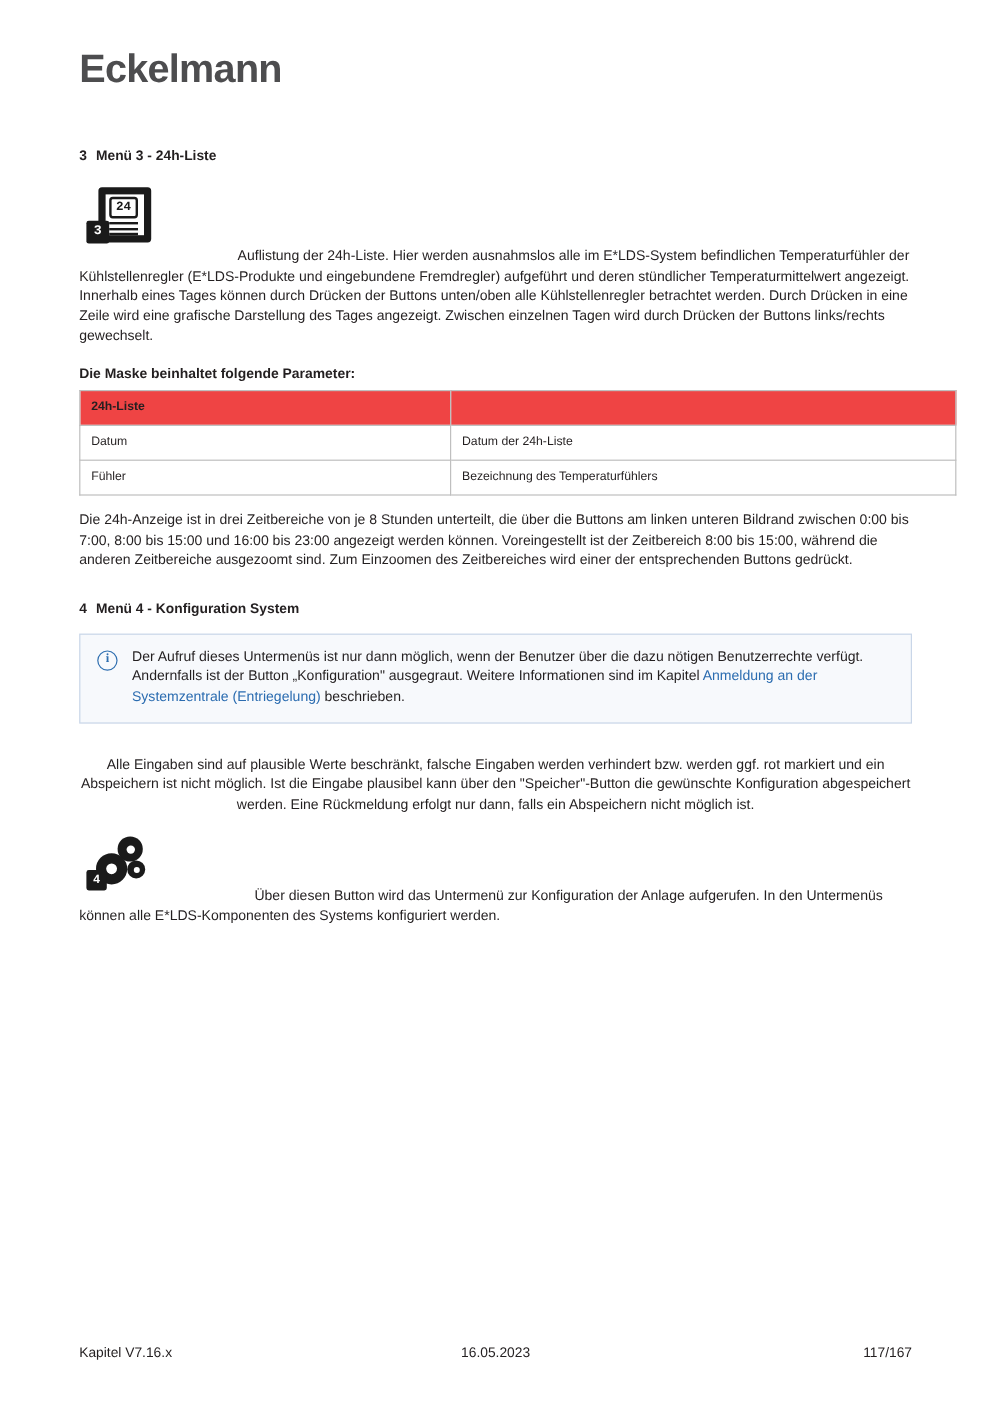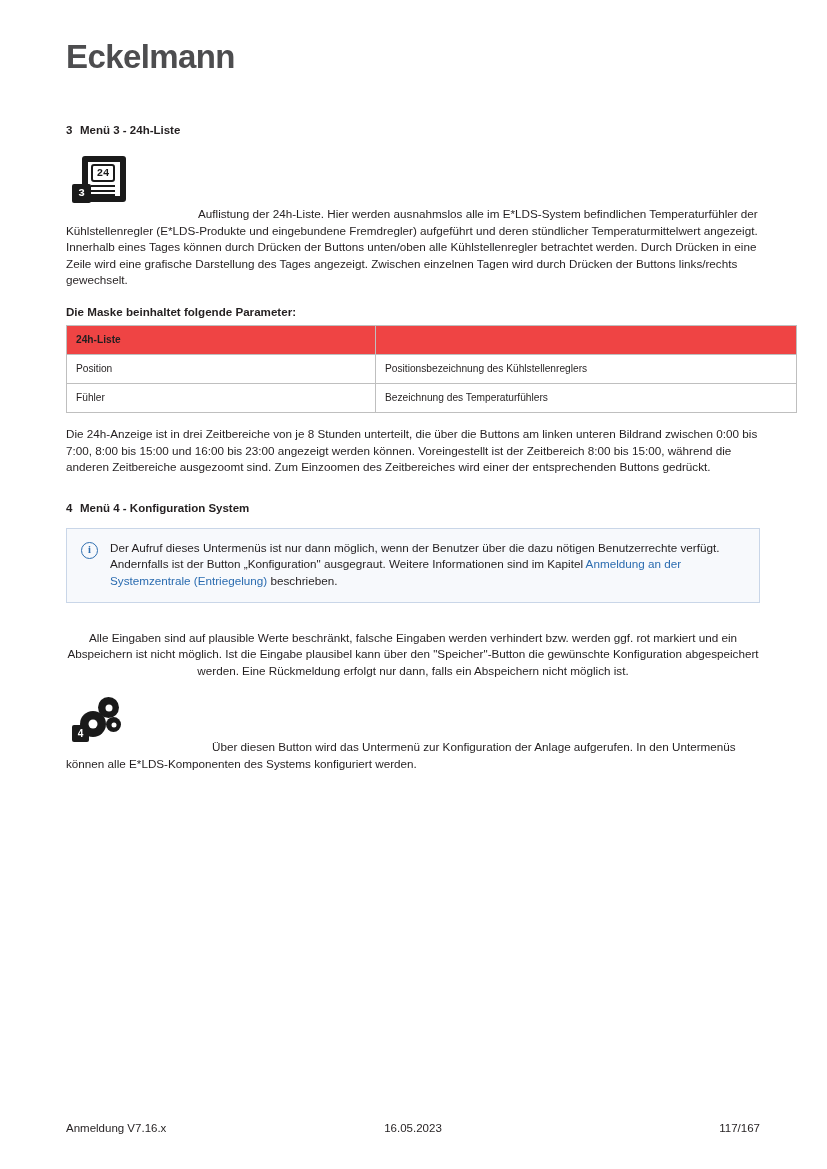--- a/index.html
+++ b/index.html
@@ -276,22 +276,22 @@
 
     <div class="bold-lead">Die Maske beinhaltet folgende Parameter:</div>
 
     <table class="params">
       <tbody>
         <tr class="head">
           <td class="c1">24h-Liste</td>
           <td class="c2"></td>
         </tr>
         <tr>
-          <td class="c1">Position</td>
-          <td class="c2">Positionsbezeichnung des Kühlstellenreglers</td>
+          <td class="c1">Datum</td>
+          <td class="c2">Datum der 24h-Liste</td>
         </tr>
         <tr>
           <td class="c1">Fühler</td>
           <td class="c2">Bezeichnung des Temperaturfühlers</td>
         </tr>
       </tbody>
     </table>
 
     <p class="body para-block" style="margin-top:13px;">Die 24h-Anzeige ist in drei Zeitbereiche von je 8 Stunden unterteilt, die über die Buttons am linken unteren Bildrand zwischen 0:00 bis 7:00, 8:00 bis 15:00 und 16:00 bis 23:00 angezeigt werden können. Voreingestellt ist der Zeitbereich 8:00 bis 15:00, während die anderen Zeitbereiche ausgezoomt sind. Zum Einzoomen des Zeitbereiches wird einer der entsprechenden Buttons gedrückt.</p>
 
@@ -314,18 +314,18 @@
           <div class="gear small"></div>
           <div class="badge">4</div>
         </div>
       </div>
       <p class="icon-para" style="padding-top:44px;"><span class="lead-space" style="width:78px;"></span><span>Über diesen Button wird das Untermenü zur Konfiguration der Anlage aufgerufen. In den Untermenüs können alle E*LDS-Komponenten des Systems konfiguriert werden.</span></p>
     </div>
 
   </div>
 
   <div class="footer">
-    <div class="left">Anmeldung V7.16.x</div>
+    <div class="left">Kapitel V7.16.x</div>
     <div class="center">16.05.2023</div>
     <div class="right">117/167</div>
   </div>
 
 </div>
 
 </body></html>

